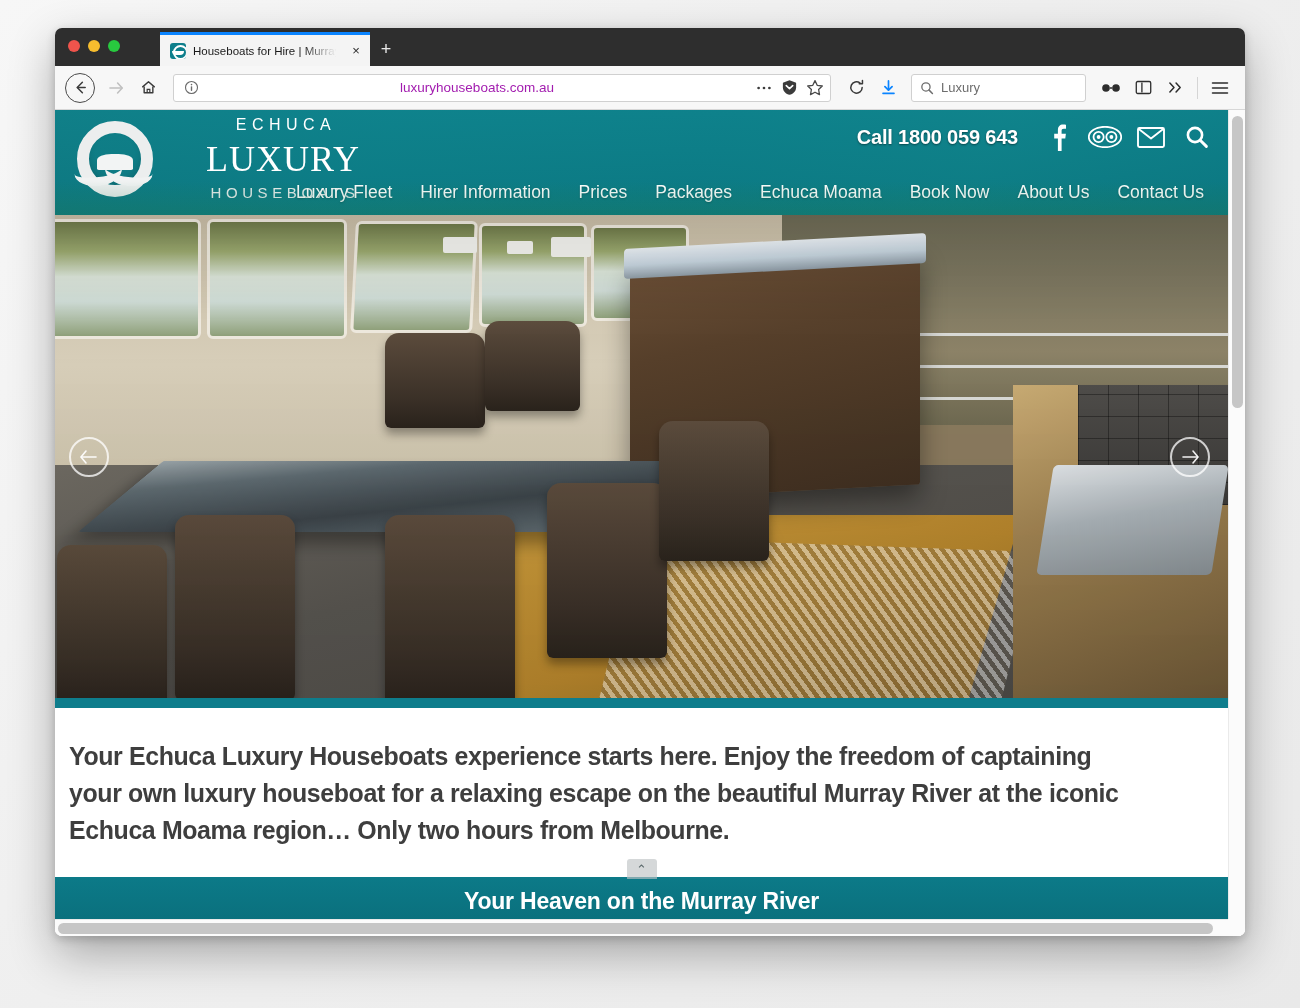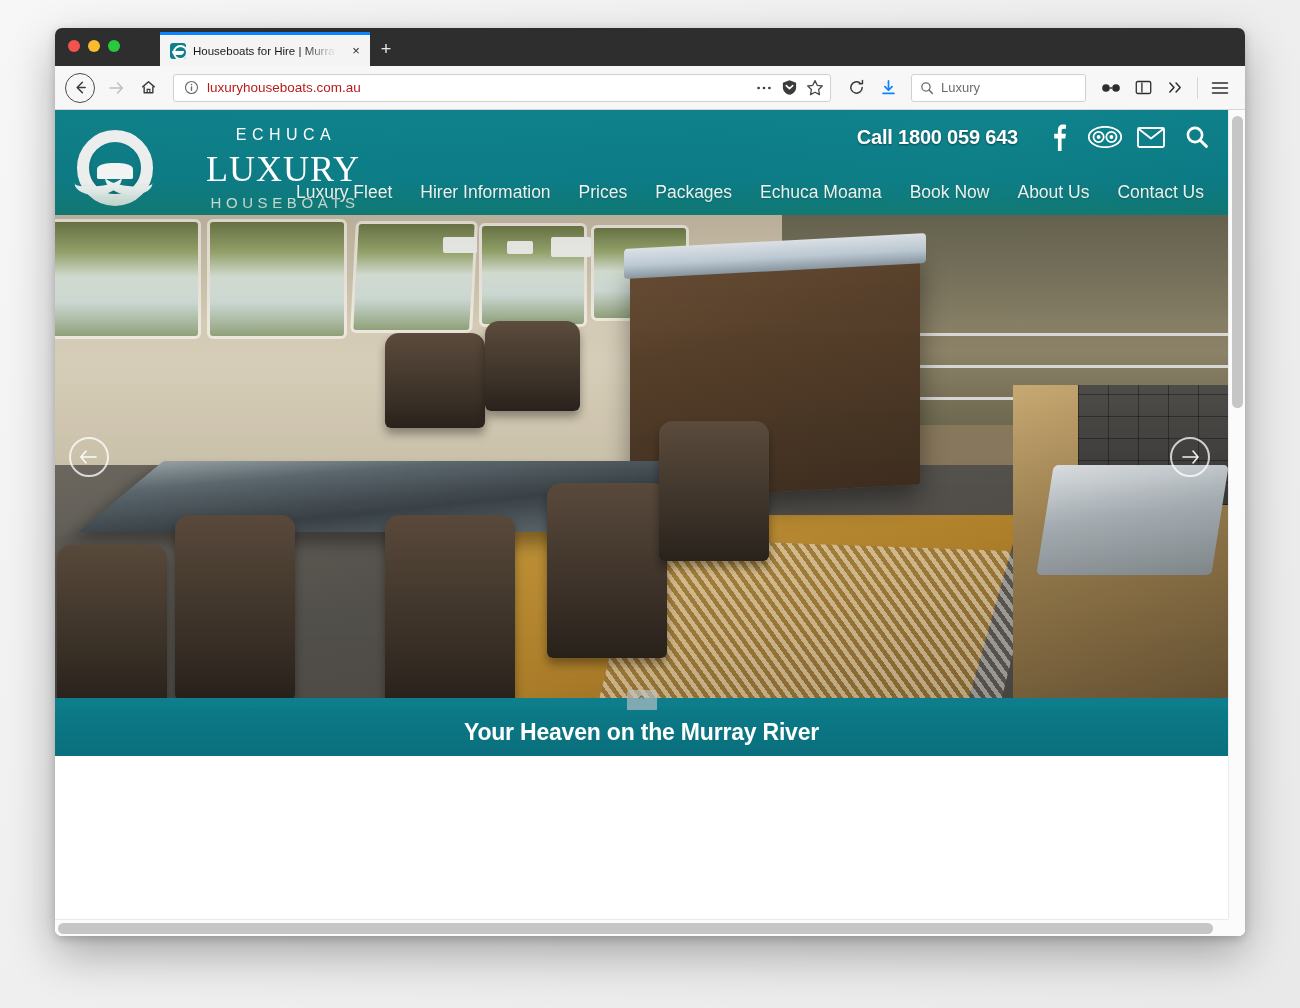--- a/index.html
+++ b/index.html
@@ -120,22 +120,22 @@
     margin: 0 8px;
     background: #fff;
     border: 1px solid #d0d0d0;
     border-radius: 3px;
     display: flex; align-items: center;
     padding: 0 6px 0 10px;
     gap: 8px;
   }
   #url-text {
     flex: 1 1 auto;
-    font-size: 13.5px; color: #b91c1c;
-    white-space: nowrap; overflow: hidden;
+    font-size: 13.5px; color: #a21caf;
+    white-space: nowrap; overflow: hidden; text-align: center;
   }
   .url-icon { flex: 0 0 auto; display: flex; align-items: center; color: #5b5b5b; }
 
   #search-bar {
     flex: 0 0 175px;
     height: 28px;
     background: #fff;
     border: 1px solid #d0d0d0;
     border-radius: 3px;
     display: flex; align-items: center;
@@ -175,21 +175,21 @@
   #site-header::after {
     content: "";
     position: absolute; left: 0; right: 0; bottom: 0; height: 34px;
     background: linear-gradient(180deg, rgba(25,110,90,0) 0%, rgba(30,120,80,.30) 100%);
     pointer-events: none;
   }
 
   #logo-block {
     position: absolute; left: 17px; top: 6px;
     width: 320px; height: 95px;
-    display: flex; align-items: flex-end; gap: 12px;
+    display: flex; align-items: flex-start; gap: 12px;
   }
   #logo-mark {
     position: relative;
     width: 86px; height: 86px; flex: 0 0 86px;
   }
   #logo-mark .ring2 {
     position: absolute; left: 5px; top: 5px;
     width: 76px; height: 76px; border-radius: 50%;
     border: 12px solid #eceeee;
     box-shadow: inset 0 -4px 6px rgba(0,0,0,.12);
@@ -680,20 +680,23 @@
           <div class="slider-arrow" id="slider-next">
             <svg width="20" height="16" viewBox="0 0 20 16" aria-hidden="true">
               <path d="M13 2 L18 8 L13 14" fill="none" stroke="rgba(255,255,255,.92)" stroke-width="1.6" stroke-linecap="round" stroke-linejoin="round"></path>
               <path d="M3 8 H17.6" stroke="rgba(255,255,255,.92)" stroke-width="1.6" stroke-linecap="round"></path>
             </svg>
           </div>
         </div>
 
         <div id="hero-divider"></div>
 
+        <div id="intro">
+          <p id="intro-text">Your Echuca Luxury Houseboats experience starts here. Enjoy the freedom of captaining your own luxury houseboat for a relaxing escape on the beautiful Murray River at the iconic Echuca Moama region… Only two hours from Melbourne.</p>
+        </div>
 
         <div id="tagline-band">
           <div id="scroll-top-tab">⌃</div>
           <div id="tagline-text">Your Heaven on the Murray River</div>
         </div>
       </div>
 
       <div id="v-scrollbar">
         <div id="v-thumb"></div>
       </div>

